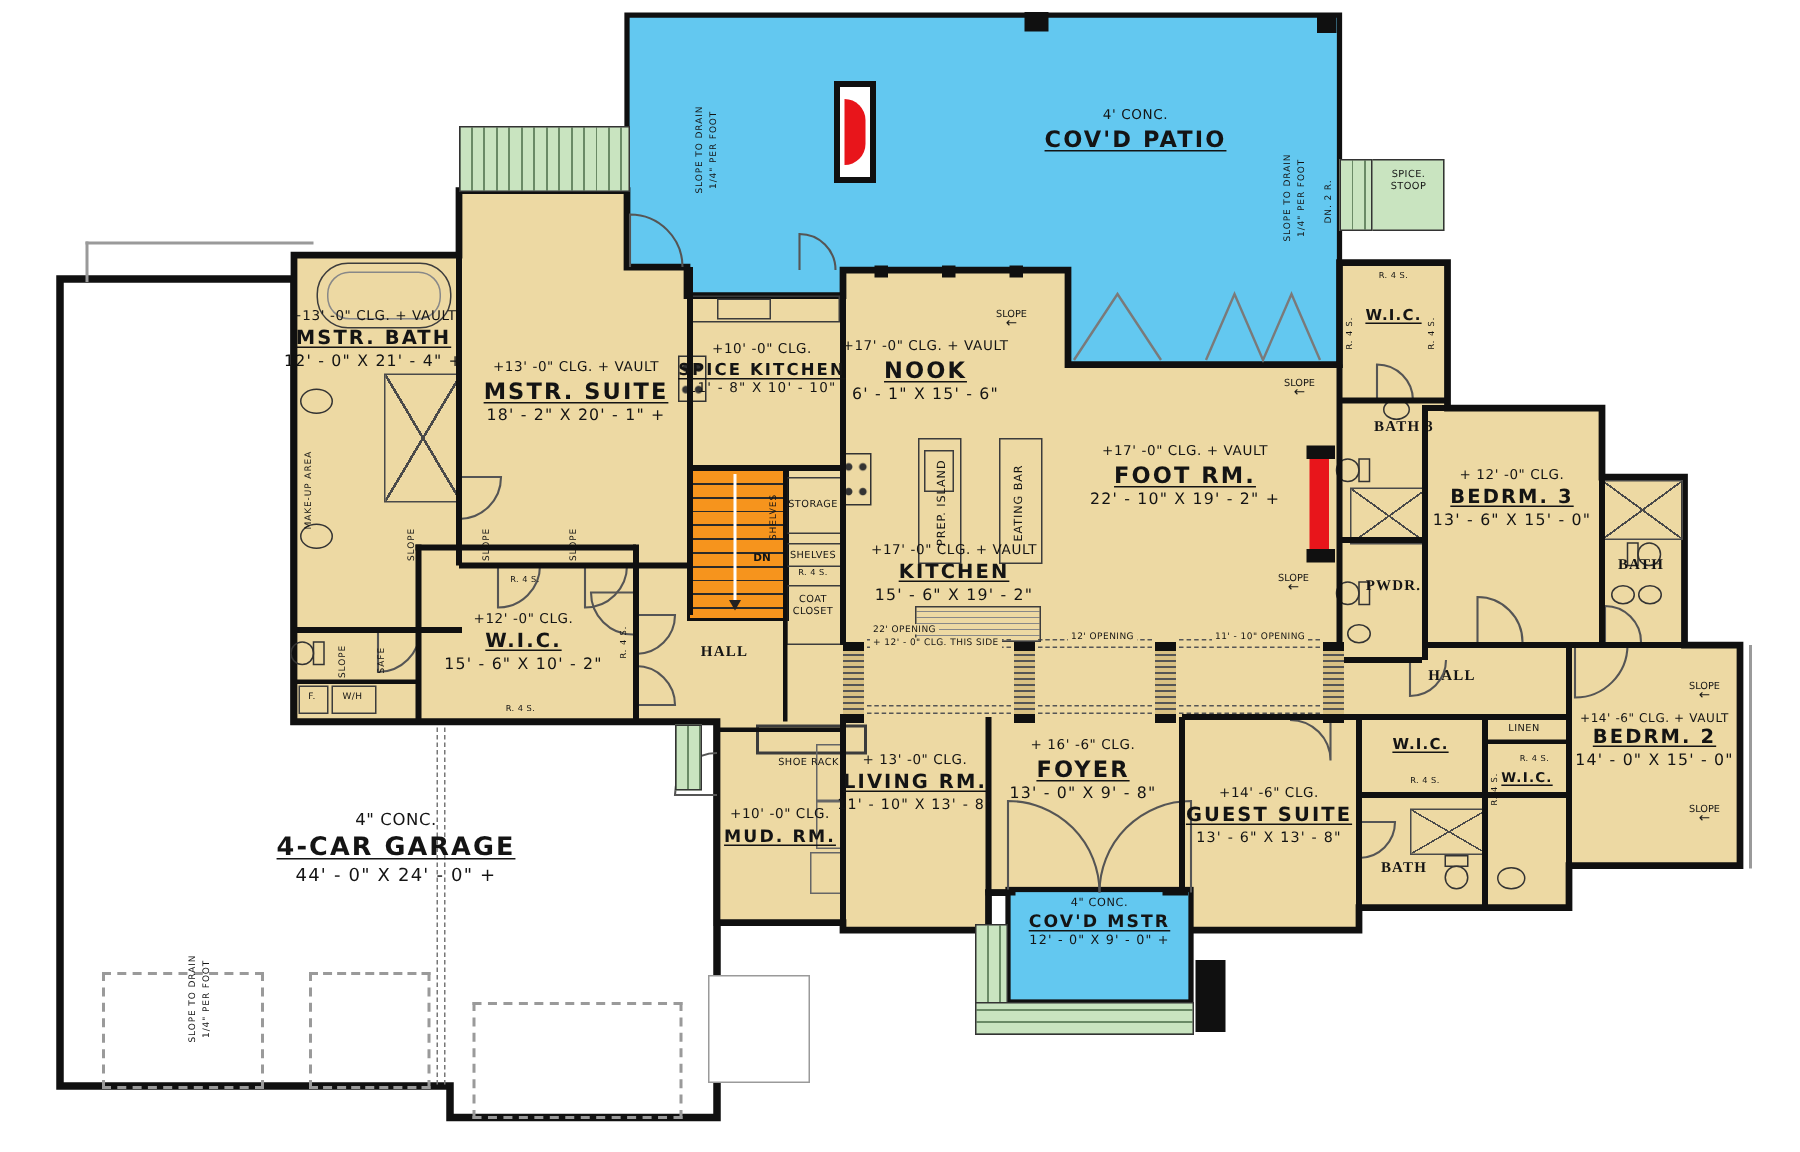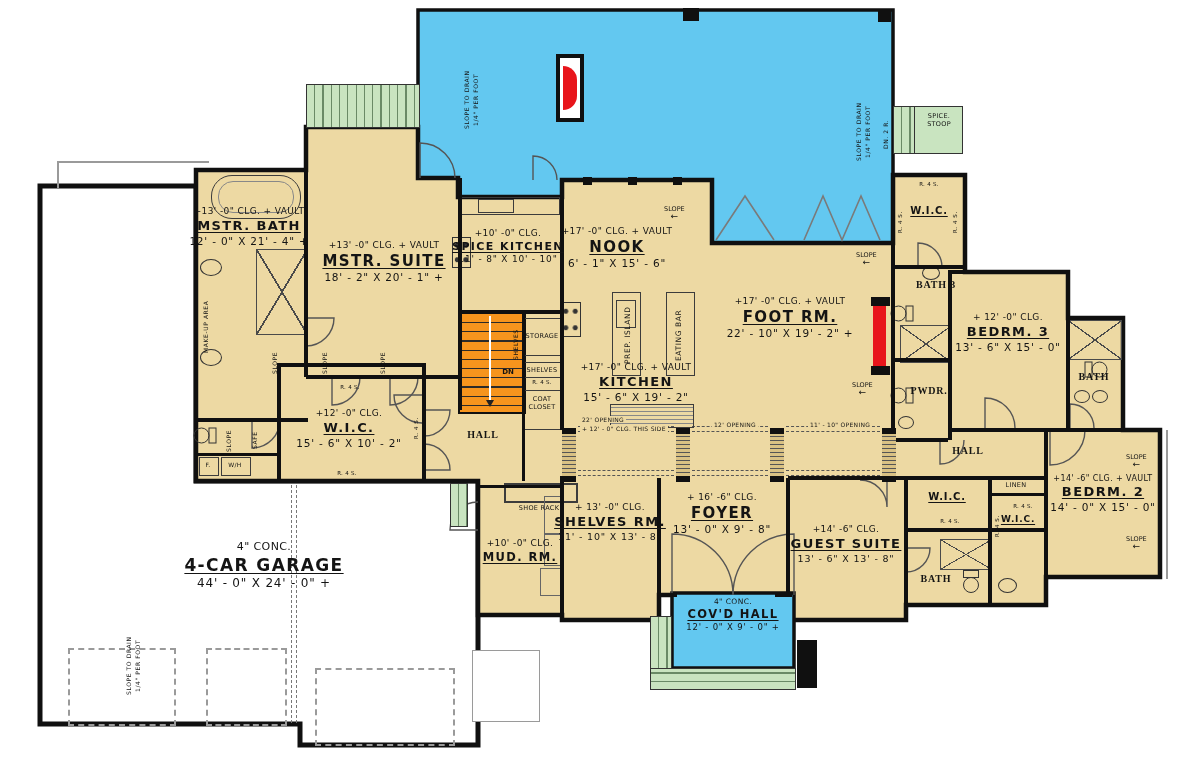--- a/index.html
+++ b/index.html
@@ -233,20 +233,24 @@
 
   <div class="gdoor" style="left:68px;top:648px;width:104px;height:74px;"></div>
   <div class="gdoor" style="left:206px;top:648px;width:77px;height:74px;"></div>
   <div class="gdoor" style="left:315px;top:668px;width:136px;height:74px;"></div>
   <div class="abs" style="left:291px;top:485px;width:4px;height:238px;border-left:1.5px dashed #777;border-right:1.5px dashed #777;z-index:4;"></div>
   <div class="fix" style="left:472px;top:650px;width:66px;height:70px;border-color:#9a9a9a;background:#fff;z-index:3;"></div>
   <div class="thin" style="left:57px;top:161px;width:152px;height:1.5px;"></div>
   <div class="thin" style="left:57px;top:161px;width:1.5px;height:27px;"></div>
   <div class="thin" style="left:1166px;top:430px;width:1.5px;height:149px;"></div>
 
+  <div class="lbl" style="left:757px;top:72px;">
+    <div class="note">4' CONC.</div>
+    <div class="rname lg">COV'D PATIO</div>
+  </div>
   <div class="lbl" style="left:249px;top:206px;">
     <div class="note">+13' -0" CLG. + VAULT</div>
     <div class="rname">MSTR. BATH</div>
     <div class="dims">12' - 0" X 21' - 4" +</div>
   </div>
   <div class="lbl" style="left:384px;top:240px;">
     <div class="note">+13' -0" CLG. + VAULT</div>
     <div class="rname lg">MSTR. SUITE</div>
     <div class="dims">18' - 2" X 20' - 1" +</div>
   </div>
@@ -280,21 +284,21 @@
   </div>
   <div class="lbl" style="left:968px;top:444px;">
     <div class="rname sm plain">HALL</div>
   </div>
   <div class="lbl" style="left:520px;top:538px;">
     <div class="note">+10' -0" CLG.</div>
     <div class="rname" style="font-size:11.5px;">MUD. RM.</div>
   </div>
   <div class="lbl" style="left:610px;top:502px;">
     <div class="note">+ 13' -0" CLG.</div>
-    <div class="rname">SHELVES RM.</div>
+    <div class="rname">LIVING RM.</div>
     <div class="dims" style="font-size:9.5px;">11' - 10" X 13' - 8"</div>
   </div>
   <div class="lbl" style="left:722px;top:492px;">
     <div class="note">+ 16' -6" CLG.</div>
     <div class="rname lg">FOYER</div>
     <div class="dims">13' - 0" X 9' - 8"</div>
   </div>
   <div class="lbl" style="left:846px;top:524px;">
     <div class="note">+14' -6" CLG.</div>
     <div class="rname">GUEST SUITE</div>
@@ -334,21 +338,21 @@
   <div class="lbl" style="left:1094px;top:370px;">
     <div class="rname sm plain">BATH</div>
   </div>
   <div class="lbl" style="left:264px;top:540px;">
     <div class="note" style="font-size:11px;">4" CONC.</div>
     <div class="rname xl">4-CAR GARAGE</div>
     <div class="dims" style="font-size:12px;">44' - 0" X 24' - 0" +</div>
   </div>
   <div class="lbl" style="left:733px;top:597px;">
     <div class="note" style="font-size:7.5px;">4" CONC.</div>
-    <div class="rname" style="font-size:11.5px;">COV'D HALL</div>
+    <div class="rname" style="font-size:11.5px;">COV'D MSTR</div>
     <div class="dims" style="font-size:8.5px;">12' - 0" X 9' - 0" +</div>
   </div>
   <div class="lbl" style="left:939px;top:112px;">
     <div class="tiny" style="white-space:normal;width:42px;line-height:1.3;">SPICE. STOOP</div>
   </div>
 
   <div class="vt" style="left:462px;top:60px;height:80px;">
     <span>SLOPE TO DRAIN</span>
     <span>1/4" PER FOOT</span>
   </div>

